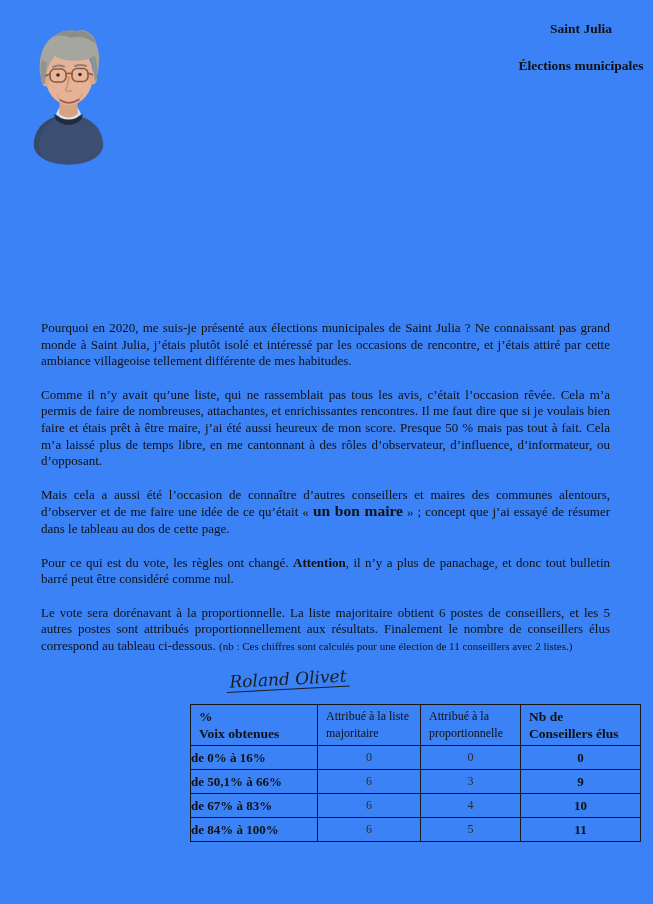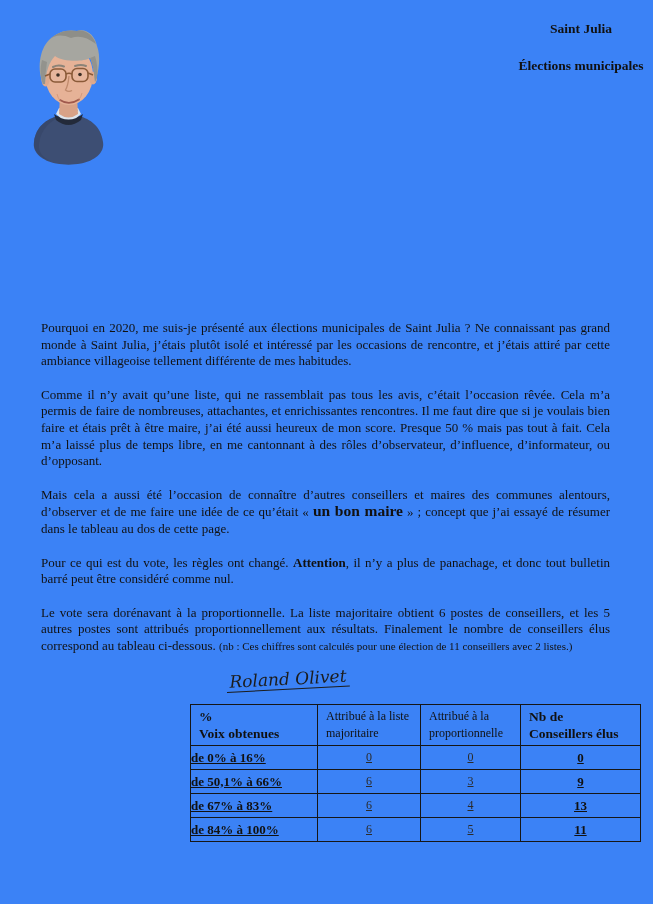--- a/index.html
+++ b/index.html
@@ -91,21 +91,21 @@
     padding: 0;
     vertical-align: middle;
   }
   table.results th {
     height: 40px;
     text-align: left;
     padding-left: 8px;
     white-space: pre-line;
     line-height: 17px;
   }
-  table.results td { height: 23px; text-decoration: underline; }
+  table.results td { height: 23px; }
   .col-range  { width: 118px; }
   .col-maj    { width: 94px;  }
   .col-prop   { width: 91px;  }
   .col-total  { width: 111px; }
   th.hdr-bold   { font-weight: bold;   font-size: 13.5px; }
   th.hdr-normal { font-weight: normal; font-size: 12px; }
   td.cell-range { font-weight: bold; font-size: 13px; text-align: left; padding-left: 8px; }
   td.cell-num   { font-weight: normal; font-size: 12px; text-align: center; color: #2b2b2b; }
   td.cell-total { font-weight: bold; font-size: 13px; text-align: center; }
 </style>
@@ -188,21 +188,21 @@
         <tr>
           <td class="col-range cell-range">de 50,1% à 66%</td>
           <td class="col-maj cell-num">6</td>
           <td class="col-prop cell-num">3</td>
           <td class="col-total cell-total">9</td>
         </tr>
         <tr>
           <td class="col-range cell-range">de 67% à 83%</td>
           <td class="col-maj cell-num">6</td>
           <td class="col-prop cell-num">4</td>
-          <td class="col-total cell-total">13</td>
+          <td class="col-total cell-total">10</td>
         </tr>
         <tr>
           <td class="col-range cell-range">de 84% à 100%</td>
           <td class="col-maj cell-num">6</td>
           <td class="col-prop cell-num">5</td>
           <td class="col-total cell-total">11</td>
         </tr>
       </tbody>
   </table>
 

